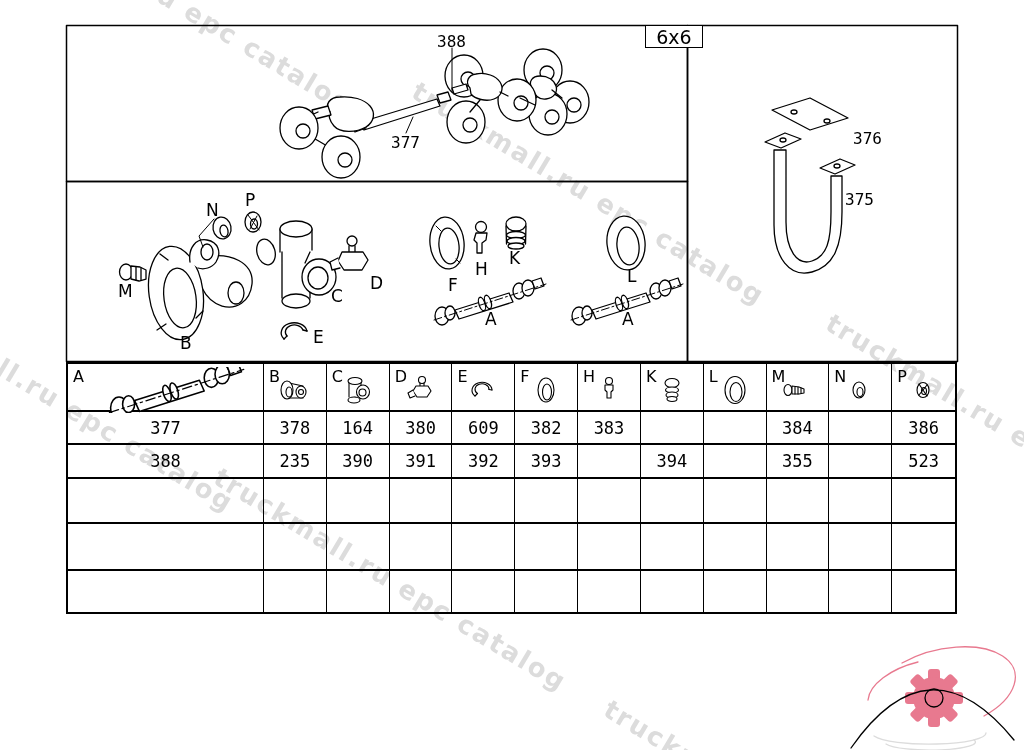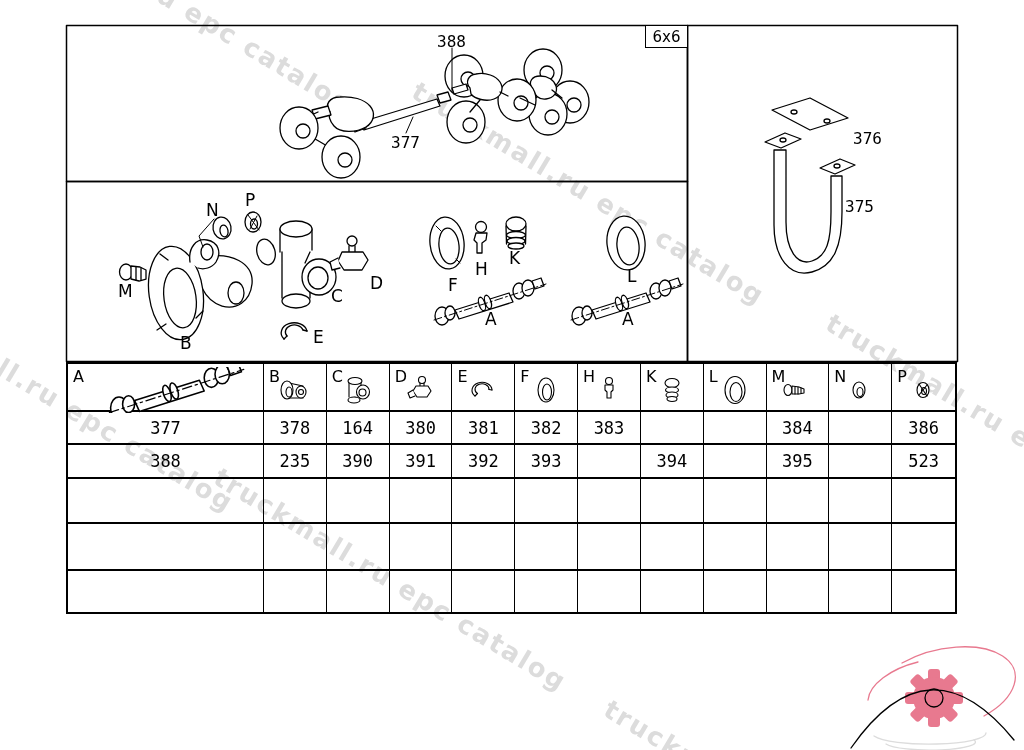--- a/index.html
+++ b/index.html
@@ -14,23 +14,23 @@
   .art .bx{stroke-width:1.5;}
   .art .w{fill:#fff;}
   .art .thin{stroke-width:1;}
   .art text,.art text *{stroke:none;}
   .art .pf{fill:#e8798f;stroke:none;}
   .art .ps{stroke:#e8798f;fill:none;}
   .art .sh{stroke:#dcdcdc;fill:none;}
   
   .lbl{position:absolute;z-index:3;font-size:17px;line-height:17px;}
   .num{font-family:"DejaVu Sans Mono","Liberation Mono",monospace;font-size:16px;line-height:16px;}
-  .badge{position:absolute;left:645px;top:25px;width:43px;height:23px;border:1.5px solid #000;
+  .badge{position:absolute;left:645px;top:25px;width:58px;height:23px;border:1.5px solid #000;
          background:#fff;z-index:3;display:flex;align-items:center;justify-content:center;
-         font-size:15px;box-sizing:border-box;}
+         font-size:19px;box-sizing:border-box;}
   
   .parts-table{position:absolute;left:66px;top:362px;width:891px;height:252px;z-index:3;
                display:grid;grid-template-columns:196px repeat(11,1fr);
                grid-template-rows:48px 33px 34px 45px 47px 41px;
                border:2px solid #000;box-sizing:border-box;background:transparent;}
   .parts-table>div{border-right:1px solid #000;border-bottom:2px solid #000;position:relative;
                    box-sizing:border-box;}
   .parts-table>div.last{border-right:none;}
   .parts-table>div.bot{border-bottom:none;}
   .th .cl{position:absolute;left:5px;top:3px;font-size:16px;}
@@ -206,21 +206,21 @@
           <tspan fill="#8f8f8f">TRUCKMALL</tspan><tspan fill="#e8798f">PARTS</tspan>
         </textPath>
       </text>
     </g>
   </svg>
 
   <div class="badge">6x6</div>
   <div class="lbl num" style="left:437px;top:34px">388</div>
   <div class="lbl num" style="left:391px;top:135px">377</div>
   <div class="lbl num" style="left:853px;top:131px">376</div>
-  <div class="lbl num" style="left:845px;top:199px">375</div>
+  <div class="lbl num" style="left:845px;top:192px">375</div>
 
   <div class="lbl" style="left:118px;top:283px">M</div>
   <div class="lbl" style="left:206px;top:202px">N</div>
   <div class="lbl" style="left:245px;top:192px">P</div>
   <div class="lbl" style="left:180px;top:335px">B</div>
   <div class="lbl" style="left:331px;top:288px">C</div>
   <div class="lbl" style="left:370px;top:275px">D</div>
   <div class="lbl" style="left:313px;top:329px">E</div>
   <div class="lbl" style="left:448px;top:277px">F</div>
   <div class="lbl" style="left:475px;top:261px">H</div>
@@ -325,39 +325,39 @@
         <ellipse class="w" cx="19" cy="17" rx="6" ry="7.5"></ellipse>
           <ellipse class="w" cx="20" cy="18" rx="2.5" ry="3.5"></ellipse>
         <path d="M15 11 L23 23 M15 22 L23 12"></path>
       </svg>
     </div>
 
     <div class="td">377</div>
     <div class="td">378</div>
     <div class="td">164</div>
     <div class="td">380</div>
-    <div class="td">381</div>
+    <div class="td">609</div>
     <div class="td">382</div>
     <div class="td">383</div>
     <div class="td"></div>
     <div class="td"></div>
     <div class="td">384</div>
     <div class="td"></div>
     <div class="td last">386</div>
 
     <div class="td">388</div>
     <div class="td">235</div>
     <div class="td">390</div>
     <div class="td">391</div>
     <div class="td">392</div>
     <div class="td">393</div>
     <div class="td"></div>
     <div class="td">394</div>
     <div class="td"></div>
-    <div class="td">395</div>
+    <div class="td">355</div>
     <div class="td"></div>
     <div class="td last">523</div>
 
     <div class="td"></div>
       <div class="td"></div>
     <div class="td"></div>
       <div class="td"></div>
     <div class="td"></div>
       <div class="td"></div>
     <div class="td"></div>

